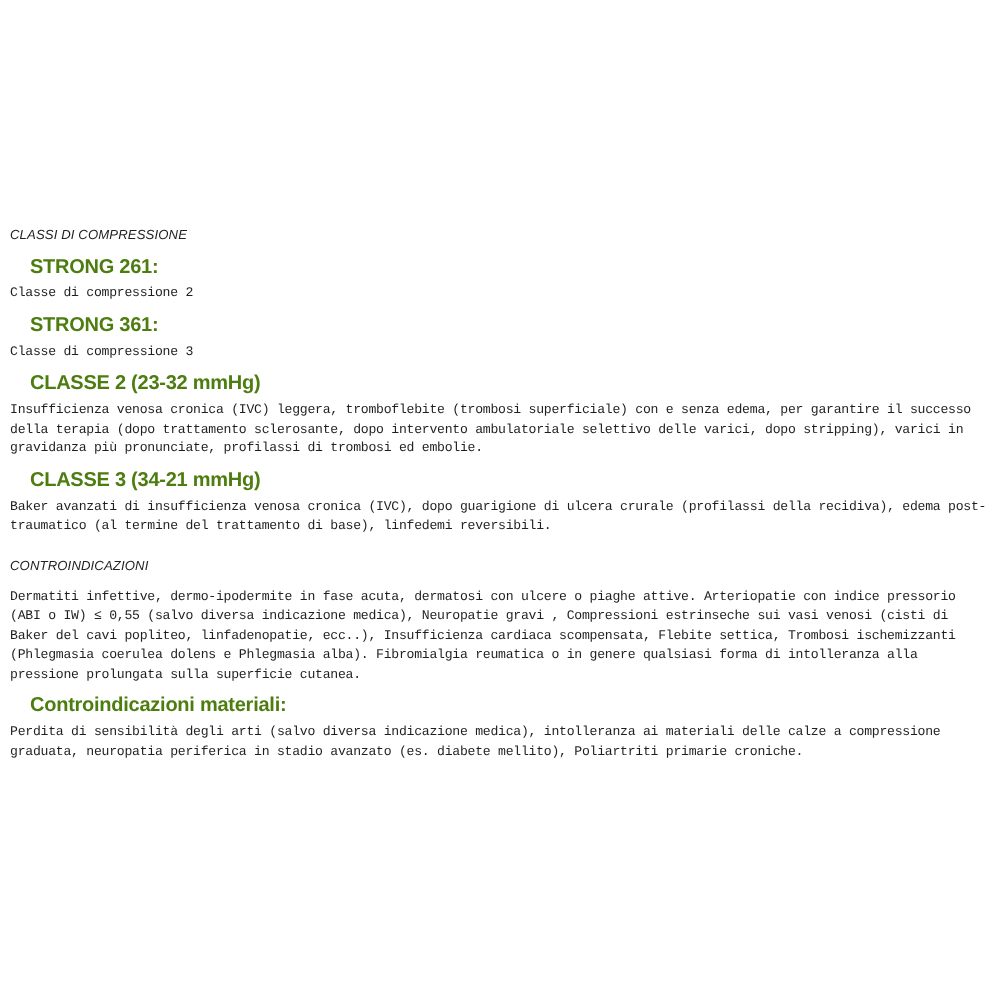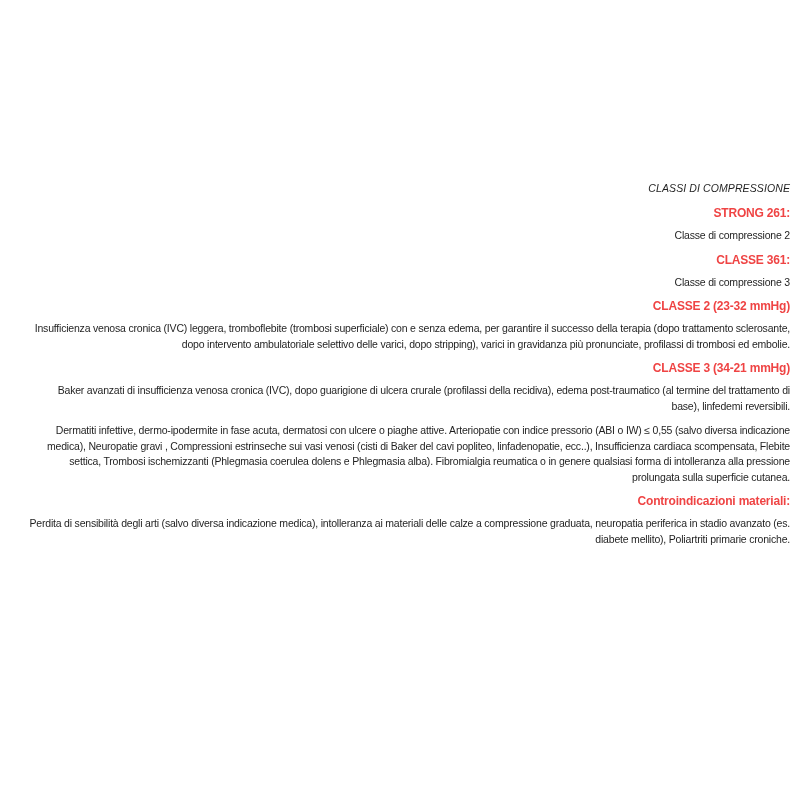--- a/index.html
+++ b/index.html
@@ -9,71 +9,72 @@
     font-family: "Liberation Sans", sans-serif;
   }
   .page {
     position: relative;
     width: 800px;
     height: 800px;
     background: #ffffff;
     overflow: hidden;
   }
   .doc {
-    padding: 181px 10px 0 28px;
+    padding: 181px 10px 0 8px;
     color: #1f1f1f;
-    text-align: right;
   }
   .sec-title {
     font-style: italic;
     font-weight: 400;
     font-size: 10.5px;
     letter-spacing: 0.1px;
     line-height: 15px;
     margin: 16px 0 10px 0;
     color: #1f1f1f;
   }
   section:first-child .sec-title { margin-top: 0; }
   .entry-label {
     font-weight: 700;
-    font-size: 12px;
+    font-size: 16px;
     letter-spacing: -0.2px;
     line-height: 15px;
-    margin: 0 0 7px 0;
-    color: #ef4444;
+    margin: 0 0 7px 16px;
+    color: #4d7c0f;
   }
   .entry-text {
     font-size: 10.5px;
     letter-spacing: -0.2px;
     line-height: 15.5px;
     margin: 0 0 9px 0;
     color: #1f1f1f;
+    font-family: Liberation Mono, monospace;
   }
 </style>
 </head>
 <body>
 
 <div class="page">
   <div class="doc">
 
     <section>
       <h2 class="sec-title">CLASSI DI COMPRESSIONE</h2>
       <p class="entry-label">STRONG 261:</p>
       <p class="entry-text">Classe di compressione 2</p>
-      <p class="entry-label">CLASSE 361:</p>
+      <p class="entry-label">STRONG 361:</p>
       <p class="entry-text">Classe di compressione 3</p>
     </section>
 
     <section>
       <p class="entry-label">CLASSE 2 (23-32 mmHg)</p>
       <p class="entry-text">Insufficienza venosa cronica (IVC) leggera, tromboflebite (trombosi superficiale) con e senza edema, per garantire il successo della terapia (dopo trattamento sclerosante, dopo intervento ambulatoriale selettivo delle varici, dopo stripping), varici in gravidanza più pronunciate, profilassi di trombosi ed embolie.</p>
       <p class="entry-label">CLASSE 3 (34-21 mmHg)</p>
       <p class="entry-text">Baker avanzati di insufficienza venosa cronica (IVC), dopo guarigione di ulcera crurale (profilassi della recidiva), edema post-traumatico (al termine del trattamento di base), linfedemi reversibili.</p>
     </section>
 
     <section>
+      <h2 class="sec-title">CONTROINDICAZIONI</h2>
       <p class="entry-text">Dermatiti infettive, dermo-ipodermite in fase acuta, dermatosi con ulcere o piaghe attive. Arteriopatie con indice pressorio (ABI o IW) ≤ 0,55 (salvo diversa indicazione medica), Neuropatie gravi , Compressioni estrinseche sui vasi venosi (cisti di Baker del cavi popliteo, linfadenopatie, ecc..), Insufficienza cardiaca scompensata, Flebite settica, Trombosi ischemizzanti (Phlegmasia coerulea dolens e Phlegmasia alba). Fibromialgia reumatica o in genere qualsiasi forma di intolleranza alla pressione prolungata sulla superficie cutanea.</p>
       <p class="entry-label">Controindicazioni materiali:</p>
       <p class="entry-text">Perdita di sensibilità degli arti (salvo diversa indicazione medica), intolleranza ai materiali delle calze a compressione graduata, neuropatia periferica in stadio avanzato (es. diabete mellito), Poliartriti primarie croniche.</p>
     </section>
 
   </div>
 </div>
 
 </body></html>

